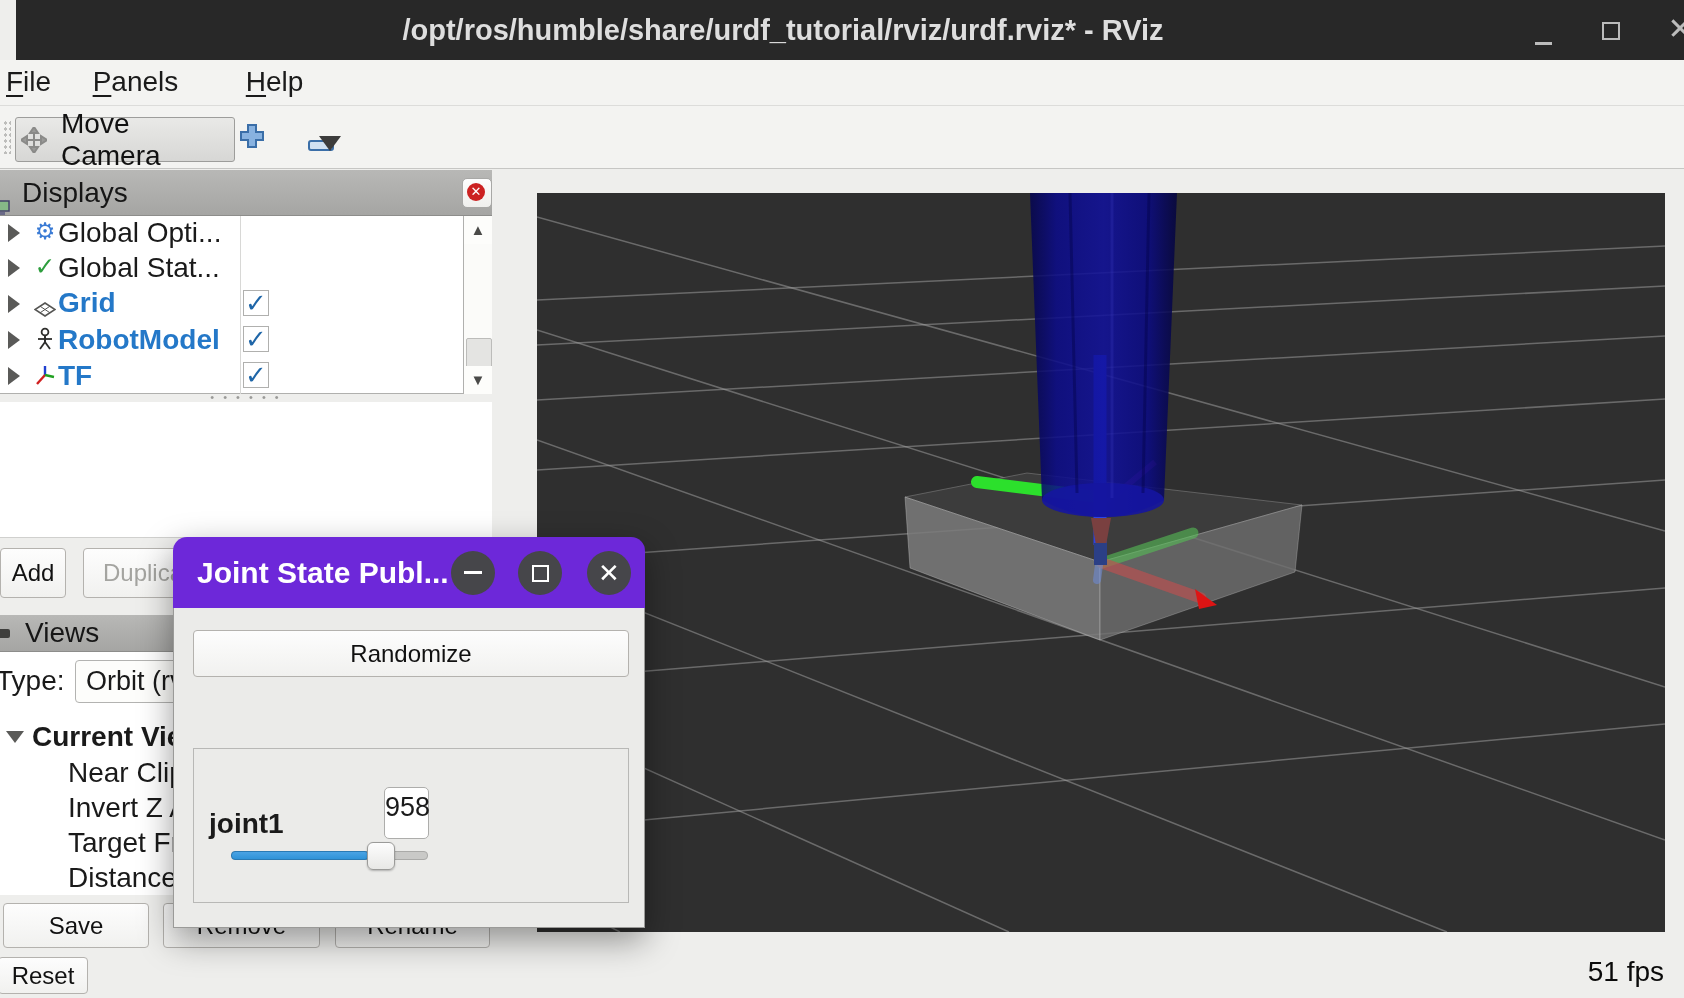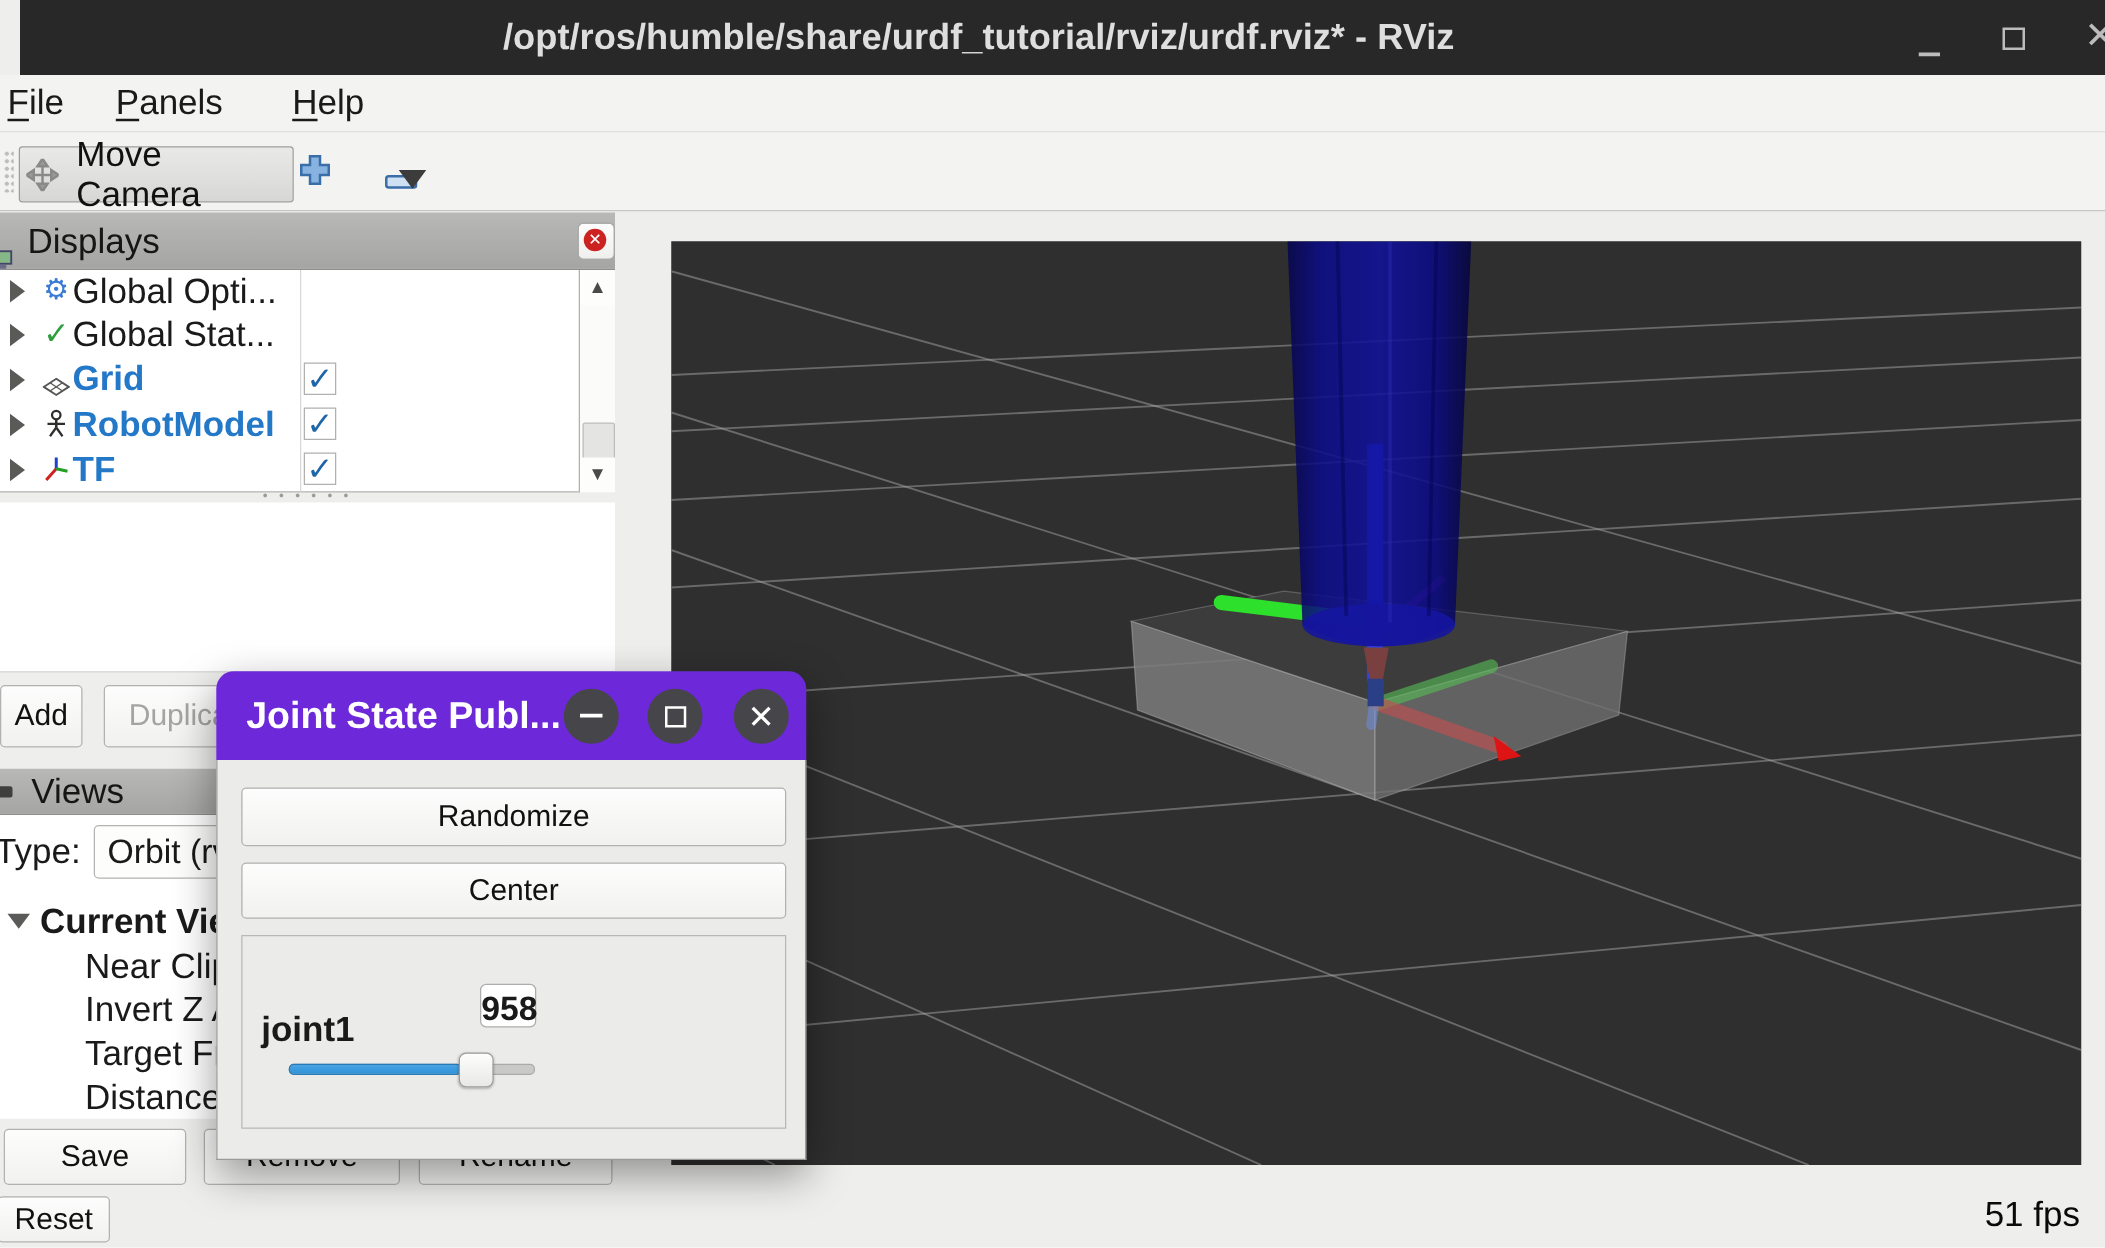--- a/index.html
+++ b/index.html
@@ -96,23 +96,23 @@
   .dlg-title{position:absolute;left:0;top:0;width:472px;height:71px;background:#6d28d9;
     border-radius:14px 14px 0 0;}
   .dlg-title .txt{position:absolute;left:24px;top:0;height:71px;line-height:71px;color:#fff;
     font-weight:bold;font-size:30px;white-space:nowrap;}
   .dlg-circle{position:absolute;top:14px;width:44px;height:44px;border-radius:50%;background:#46464a;}
   .dlg-body{position:absolute;left:0;top:71px;width:472px;height:320px;background:#ebebe9;
     border:1px solid #9a9a98;border-top:none;box-sizing:border-box;}
   .dlg-btn{position:absolute;left:19px;width:436px;}
   .groupbox{position:absolute;left:19px;top:140px;width:436px;height:155px;border:1px solid #b8b8b6;box-sizing:border-box;}
   .joint-label{position:absolute;left:35px;top:200px;font-size:28px;font-weight:bold;}
-  .spinbox{position:absolute;left:210px;top:179px;width:45px;height:35px;background:#fff;
+  .spinbox{position:absolute;left:210px;top:179px;width:45px;height:52px;background:#fff;
     border:1px solid #adadab;border-radius:5px;text-align:center;line-height:38px;font-size:27px;
-    font-weight:bold;box-sizing:border-box;}
+    font-weight:normal;box-sizing:border-box;}
   .slider-track{position:absolute;left:57px;top:243px;width:197px;height:9px;background:#c9c9c7;
     border-radius:4px;border:1px solid #aaaaa8;box-sizing:border-box;}
   .slider-fill{position:absolute;left:57px;top:243px;height:9px;background:linear-gradient(#4aa3e4,#2f93d8);
     border-radius:4px;border:1px solid #2a7ab4;box-sizing:border-box;}
   .slider-handle{position:absolute;top:234px;width:28px;height:28px;background:linear-gradient(#fdfdfd,#e8e8e6);
     border:1px solid #9b9b99;border-radius:6px;box-sizing:border-box;box-shadow:0 1px 2px rgba(0,0,0,0.25);}
 </style>
 </head>
 <body>
 
@@ -121,21 +121,21 @@
   <div class="abs titlebar">
     <div class="abs title">/opt/ros/humble/share/urdf_tutorial/rviz/urdf.rviz* - RViz</div>
     <div class="abs winbtn min-bar"></div>
     <div class="abs winbtn max-box"></div>
     <div class="abs winbtn close-x">✕</div>
   </div>
 
   <div class="abs menubar">
     <span class="menu-item"><u>F</u>ile</span>
     <span class="menu-item" style="margin-left:22px"><u>P</u>anels</span>
-    <span class="menu-item" style="margin-left:36px"><u>H</u>elp</span>
+    <span class="menu-item" style="margin-left:48px"><u>H</u>elp</span>
   </div>
 
   <div class="abs toolbar">
     <div class="abs grip"></div>
     <div class="abs tool-btn">
       <span style="margin-right:4px;display:inline-flex;">
         <svg width="26" height="26" viewBox="0 0 26 26">
           <g stroke="#8a8a88" stroke-width="2" fill="#9a9a98">
             <line x1="13" y1="4" x2="13" y2="22"></line>
               <line x1="4" y1="13" x2="22" y2="13"></line>
@@ -334,21 +334,20 @@
       </div>
       <div class="dlg-circle" style="left:345px;">
         <span style="position:absolute;left:14px;top:14px;width:13px;height:13px;border:2.5px solid #fff;"></span>
       </div>
       <div class="dlg-circle" style="left:414px;">
         <span style="position:absolute;left:0;top:0;width:44px;height:44px;line-height:44px;text-align:center;color:#fff;font-size:26px;">✕</span>
       </div>
     </div>
     <div class="dlg-body">
       <div class="btn dlg-btn" style="top:22px;height:47px;line-height:45px;">Randomize</div>
-      <div class="btn dlg-btn" style="top:82px;height:45px;line-height:43px;">Center</div>
       <div class="groupbox"></div>
       <span class="joint-label">joint1</span>
       <div class="spinbox">958</div>
       <div class="slider-track"></div>
       <div class="slider-fill" id="slider-fill" style="width: 138px;"></div>
       <div class="slider-handle" id="slider-handle" style="left: 193px;"></div>
     </div>
   </div>
 
 </div>

